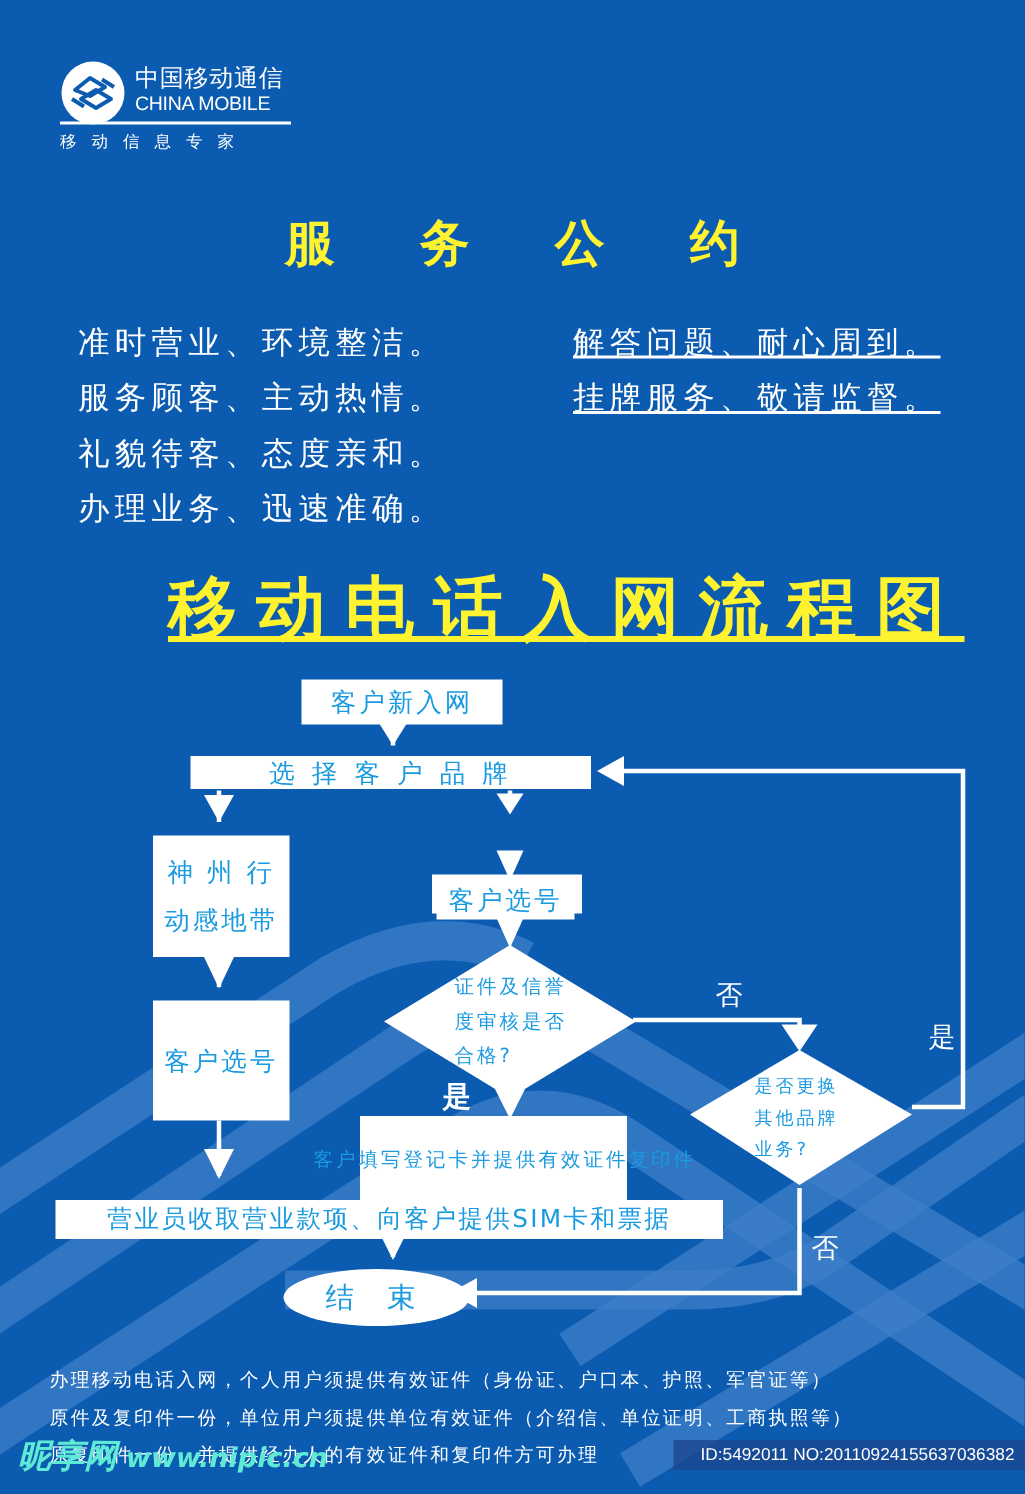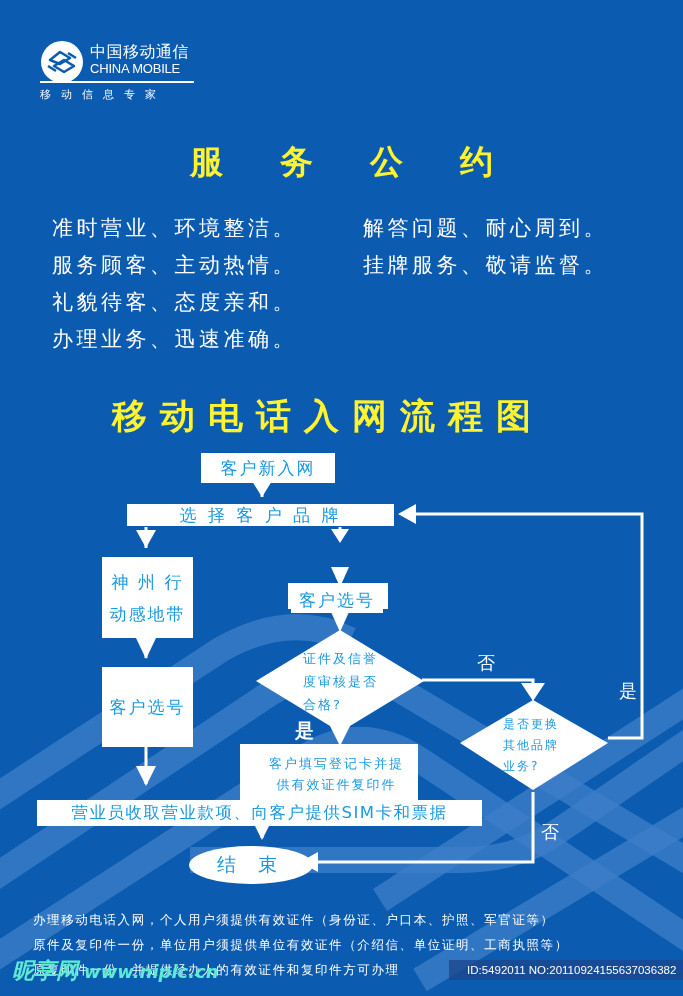--- a/index.html
+++ b/index.html
@@ -17,22 +17,22 @@
   .logo-circle { left:40px; top:40px; width:44px; height:44px; }
   .logo-cn { left:90px; top:42px; font-size:16px; letter-spacing:0.5px; white-space:nowrap; }
   .logo-en { left:90px; top:61px; font-size:13px; font-family:"Liberation Sans",sans-serif; letter-spacing:-0.2px; white-space:nowrap; }
   .logo-line { left:40px; top:81px; width:154px; height:2px; background:#fff; }
   .logo-slogan { left:40px; top:87px; font-size:11px; letter-spacing:10px; white-space:nowrap; }
 
   .title-yellow { color:#FFF22E; font-weight:bold; white-space:nowrap; }
   .service-title { left:190px; top:140px; font-size:33px; letter-spacing:57px; }
   .pledge { font-size:21px; letter-spacing:3.5px; white-space:nowrap; line-height:37px; }
   .pledge-left { left:52px; top:210px; }
-  .pledge-right { left:363px; top:210px; }
-  .flow-title { left:112px; top:393px; font-size:35px; letter-spacing:13px; }
+  .pledge-right { left:382px; top:210px;text-decoration:underline; }
+  .flow-title { left:112px; top:375px; font-size:46px; letter-spacing:13px;text-decoration:underline; }
 
   
   .box {
     position:absolute; z-index:3; background:#fff; color:#1A9AE0;
     display:flex; align-items:center; justify-content:center; text-align:center;
     white-space:nowrap;
   }
   .svg-flow { position:absolute; left:0; top:0; width:683px; height:996px; z-index:2; }
   .label { position:absolute; z-index:3; color:#fff; font-size:18px; white-space:nowrap; }
   .diamond-text {
@@ -152,21 +152,21 @@
   <div>动感地带</div>
 </div>
 <div class="box" style="left:102px;top:667px;width:91px;height:80px;font-size:17px;letter-spacing:2px;">客户选号</div>
 
 <div class="diamond-text" style="left:303px;top:647px;">
   <div>证件及信誉</div>
   <div>度审核是否</div>
   <div>合格?</div>
 </div>
 
-<div class="box" style="left:240px;top:744px;width:178px;height:59px;flex-direction:column;font-size:13px;line-height:21px;letter-spacing:2px;padding-left:15px;">
+<div class="box" style="left:240px;top:744px;width:178px;height:59px;flex-direction:row;font-size:13px;line-height:21px;letter-spacing:2px;padding-left:15px;">
   <div>客户填写登记卡并提</div>
   <div>供有效证件复印件</div>
 </div>
 
 <div class="diamond-text" style="left:503px;top:714px;font-size:12px;line-height:21px;">
   <div>是否更换</div>
   <div>其他品牌</div>
   <div>业务?</div>
 </div>
 

